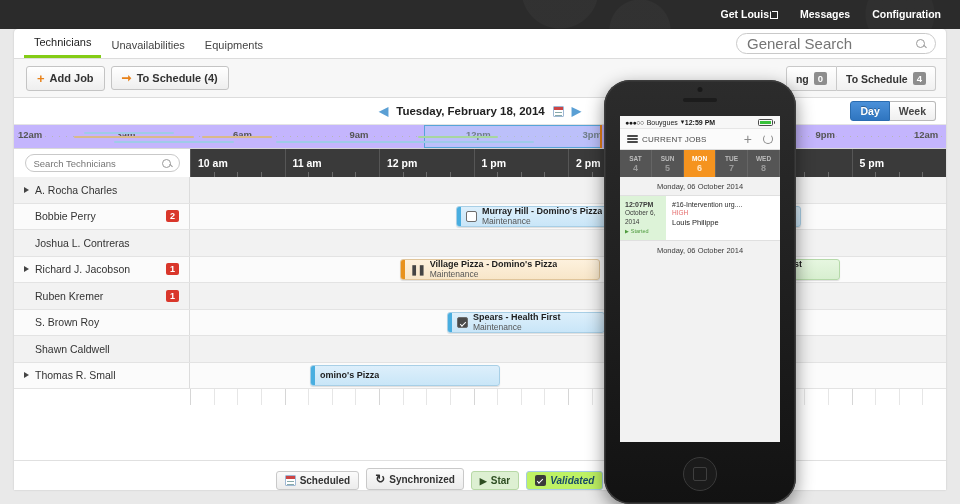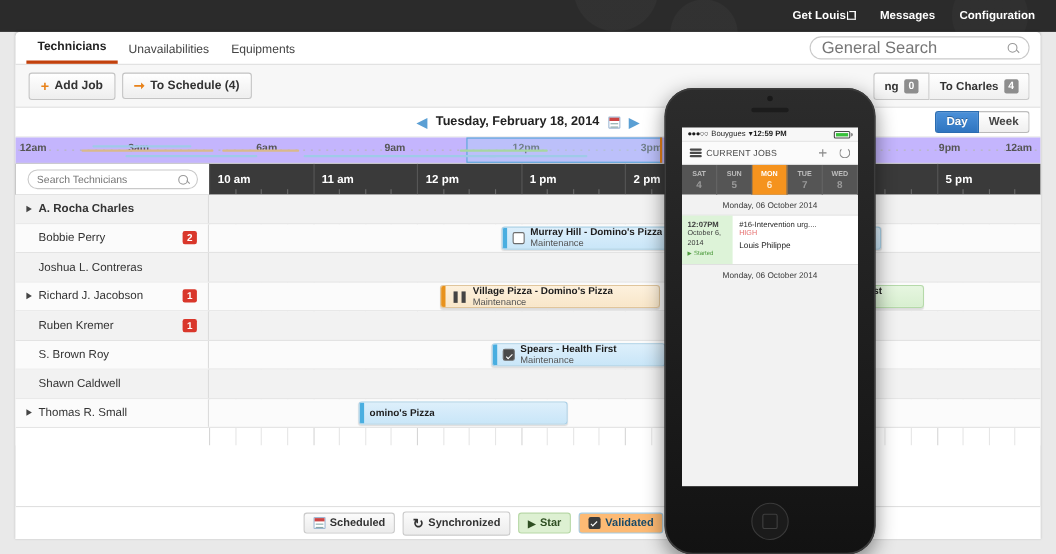--- a/index.html
+++ b/index.html
@@ -46,21 +46,21 @@
   .card {
     position:absolute; left:14px; top:29px; width:932px; height:461px;
     background:#ffffff; border-radius:4px 4px 0 0;
     box-shadow:0 0 2px rgba(0,0,0,.18);
     overflow:hidden;
   }
 
   
   .subtabs { position:relative; height:30px; border-bottom:1px solid #dcdcdc; padding-left:10px; display:flex; align-items:flex-end;}
   .subtab { font-size:11px; color:#444; padding:0 10px 7px 10px; cursor:pointer; white-space:nowrap;}
-  .subtab.active { font-weight:bold; color:#222; border-bottom:3px solid #c2410c;margin-top:13px; }
+  .subtab.active { font-weight:normal; color:#222; border-bottom:3px solid #84cc16;margin-top:13px; }
   .search-box {
     position:absolute; right:10px; top:4px; width:200px; height:21px;
     border:1px solid #c9c9c9; border-radius:11px; background:#fff;
     display:flex; align-items:center; padding:0 10px;
   }
   .search-box input { border:0; outline:0; font-size:15px; color:#9a9a9a; width:165px; font-family:inherit; background:transparent;}
   .mag { width:9px; height:9px; border:1.3px solid #9a9a9a; border-radius:50%; position:relative; margin-left:auto;}
   .mag:after{content:"";position:absolute;width:4px;height:1.3px;background:#9a9a9a;transform:rotate(45deg);right:-3px;bottom:0;}
 
   
@@ -146,26 +146,26 @@
   .ev .t2 { color:#555; font-size:8.5px;}
   .ev.blue { background:linear-gradient(#ddeffb,#c9e6f8); border:1px solid #a8cfe6;}
   .ev.blue .bar { background:#49aee0;}
   .ev.tan { background:linear-gradient(#fdf1dd,#f8e6c9); border:1px solid #e0c59b;}
   .ev.tan .bar { background:#e8921c;}
   .ev.green { background:linear-gradient(#e6f6e0,#d8efd0); border:1px solid #b5d9a9;}
   .ev.green .bar { background:#6abf4b;}
   .nowline { position:absolute; top:0; bottom:0; width:1.5px; background:#e8821a; z-index:5;}
 
   
-  .legend { position:absolute; left:0; right:0; bottom:0; height:30px; background:#fff; border-top:1px solid #e0e0e0; display:flex; align-items:center; justify-content:center; gap:7px;}
+  .legend { position:absolute; left:0; right:0; bottom:0; height:30px; background:#fff; border-top:1px solid #e0e0e0; display:flex; align-items:flex-end; justify-content:center; gap:7px;}
   .lg { font-size:10px; font-weight:bold; border-radius:3px; padding:3px 8px; display:inline-flex; align-items:center; gap:4px; border:1px solid; white-space:nowrap;}
   .lg.sched { background:linear-gradient(#fbfbfb,#ececec); border-color:#c9c9c9; color:#333;}
   .lg.sync  { background:linear-gradient(#fbfbfb,#ececec); border-color:#c9c9c9; color:#333;}
   .lg.start { background:#ddf0d2; border-color:#b7d8a6; color:#2e4e22;}
-  .lg.valid { background:#fdba74; border-color:#a5cbe2; color:#184a68;}
+  .lg.valid { background:#bef264; border-color:#a5cbe2; color:#184a68;font-style:italic;}
   .lg.cancel{ background:#f8d2d2; border-color:#e2a0a0; color:#7a1f1f;}
   .lg .ck { width:11px;height:11px;background:#3a3a3a;border-radius:2px;position:relative;display:inline-block;}
   .lg .ck:after{content:"";position:absolute;left:2px;top:3.5px;width:5px;height:2px;border-left:1.6px solid #fff;border-bottom:1.6px solid #fff;transform:rotate(-45deg);}
 
   
   .phone {
     position:absolute; left:604px; top:80px; width:192px; height:424px;
     background:linear-gradient(#2c2c2c,#121212);
     border-radius:26px; box-shadow:0 6px 18px rgba(0,0,0,.45), inset 0 0 0 1.5px #3c3c3c;
     z-index:50;
@@ -248,21 +248,21 @@
       <div class="btn">
         <span class="ic-arrow">➞</span>
         <span>To Schedule (4)</span>
       </div>
       <div class="seg-right" id="segRight">
           <div class="seg-btn">
             <span>ng</span>
             <span class="cnt">0</span>
           </div>
           <div class="seg-btn">
-            <span>To Charles</span>
+            <span>To Schedule</span>
             <span class="cnt">4</span>
           </div>
         </div>
     </div>
 
     <div class="datebar">
       <div class="dt-wrap">
         <span class="chev">◀</span>
         <span>Tuesday, February 18, 2014</span>
         <span class="cal-ico"></span>
@@ -277,21 +277,21 @@
     <div class="overview">
       <div class="ov-dots"></div>
       <div class="ov-labels" id="ovTicks">
           <span class="ov-lab" style="left: 4px;">12am</span>
           <span class="ov-lab" style="left: 102.5px;">3am</span>
           <span class="ov-lab" style="left: 219px;">6am</span>
           <span class="ov-lab" style="left: 335.5px;">9am</span>
           <span class="ov-lab" style="left: 452px;">12pm</span>
           <span class="ov-lab" style="left: 568.5px;">3pm</span>
           <span class="ov-lab" style="left: 685px;">6pm</span>
-          <span class="ov-lab" style="left: 801.5px; margin-left: 38px;">9pm</span>
+          <span class="ov-lab" style="left: 801.5px;">9pm</span>
           <span class="ov-lab" style="left: 900px;">12am</span>
         </div>
       <div class="ov-window" style="left:410px;width:178px;"></div>
       <div class="ov-bar" style="left:70px;top:7px;width:90px;"></div>
       <div class="ov-bar" style="left:100px;top:16px;width:120px;"></div>
       <div class="ov-bar tan" style="left:60px;top:11px;width:120px;"></div>
       <div class="ov-bar tan" style="left:188px;top:11px;width:70px;"></div>
       <div class="ov-bar" style="left:262px;top:16px;width:175px;"></div>
       <div class="ov-bar grn" style="left:404px;top:11px;width:80px;"></div>
       <div class="ov-bar" style="left:430px;top:16px;width:90px;"></div>
@@ -370,21 +370,21 @@
           <div class="vline" style="left: 743px; background: rgb(214, 214, 214);"></div>
           <div class="vline" style="left: 766.625px;"></div>
           <div class="vline" style="left: 790.25px;"></div>
           <div class="vline" style="left: 813.875px;"></div>
           <div class="vline" style="left: 837.5px; background: rgb(214, 214, 214);"></div>
           <div class="vline" style="left: 861.125px;"></div>
           <div class="vline" style="left: 884.75px;"></div>
           <div class="vline" style="left: 908.375px;"></div>
         </div>
       <div id="rows">
-          <div class="row alt" style="top: 0px; font-weight: bold;">
+          <div class="row alt" style="top: 0px;">
             <div class="namecell" style="background: rgb(242, 242, 242);">
               <span class="tri"></span>
               <span>A. Rocha Charles</span>
             </div>
           </div>
           <div class="row white" style="top: 26.5px;">
             <div class="namecell" style="background: rgb(251, 251, 251);">
               <span class="tri ph"></span>
               <span>Bobbie Perry</span>
               <span class="badge">2</span>
@@ -463,21 +463,21 @@
             </span>
           </div>
           <div class="ev blue" style="left: 607px; width: 152px; top: 135px;">
             <span class="bar"></span>
             <span class="chk"></span>
             <span class="txt">
               <span class="t1">Elam - Health First</span>
               <span class="t2">Fixing</span>
             </span>
           </div>
-          <div class="ev blue" style="left: 312px; width: 190px; top: 188px;">
+          <div class="ev blue" style="left: 296px; width: 190px; top: 188px;">
             <span class="bar"></span>
             <span style="width: 5px; flex: 0 0 auto;"></span>
             <span class="txt">
               <span class="t1">omino's Pizza</span>
               <span class="t2"></span>
             </span>
           </div>
         </div>
       <div class="nowline" style="left:593px;"></div>
     </div>

